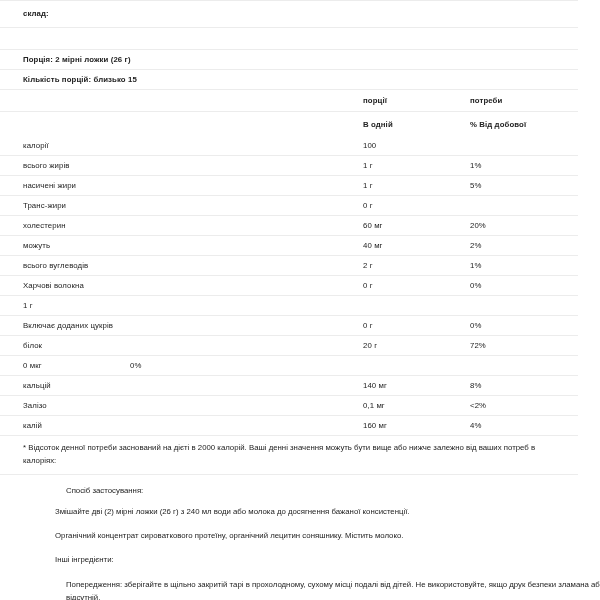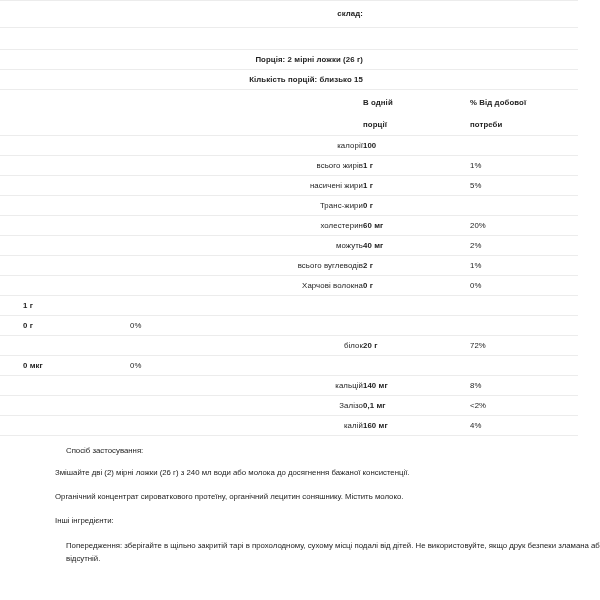--- a/index.html
+++ b/index.html
@@ -41,26 +41,25 @@
 
   .r-h20 { height: 20px; }
   .r-h28 { height: 28px; }
 
   
   .cell-label {
     width: 340px;
     flex: none;
     font-weight: 400;
     letter-spacing: .1px;
-    text-align: right;
   }
   .cell-value {
     width: 107px;
     flex: none;
-    font-weight: 700;
+    font-weight: 400;
     letter-spacing: .1px;
   }
   .cell-pct {
     flex: 1 1 auto;
     font-weight: 400;
     letter-spacing: .1px;
   }
 
   .strong {
     font-weight: 700;
@@ -133,32 +132,32 @@
   <div class="spacer sp-h22"></div>
 
   <div class="row r-h20">
     <span class="cell-label strong">Порція: 2 мірні ложки (26 г)</span>
   </div>
 
   <div class="row r-h20">
     <span class="cell-label strong">Кількість порцій: близько 15</span>
   </div>
 
+  <div class="hdr-row second">
+    <span class="cell-label"></span>
+    <span class="cell-value strong">порції</span>
+    <span class="cell-pct strong">потреби</span>
+  </div>
+
   <div class="hdr-row">
     <span class="cell-label"></span>
     <span class="cell-value strong">В одній</span>
     <span class="cell-pct strong">% Від добової</span>
   </div>
 
-  <div class="hdr-row second">
-    <span class="cell-label"></span>
-    <span class="cell-value strong">порції</span>
-    <span class="cell-pct strong">потреби</span>
-  </div>
-
   <div class="row r-h20">
     <span class="cell-label">калорії</span>
     <span class="cell-value">100</span>
     <span class="cell-pct"></span>
   </div>
   <div class="row r-h20">
     <span class="cell-label">всього жирів</span>
     <span class="cell-value">1 г</span>
     <span class="cell-pct">1%</span>
   </div>
@@ -190,20 +189,21 @@
   <div class="row r-h20">
     <span class="cell-label">Харчові волокна</span>
     <span class="cell-value">0 г</span>
     <span class="cell-pct">0%</span>
   </div>
   <div class="row r-h20">
     <span class="cell-value">1 г</span>
     <span class="cell-pct"></span>
   </div>
   <div class="row r-h20">
+    <span class="cell-label">Включає доданих цукрів</span>
     <span class="cell-value">0 г</span>
     <span class="cell-pct">0%</span>
   </div>
   <div class="row r-h20">
     <span class="cell-label">білок</span>
     <span class="cell-value">20 г</span>
     <span class="cell-pct">72%</span>
   </div>
   <div class="row r-h20">
     <span class="cell-value">0 мкг</span>
@@ -218,20 +218,21 @@
     <span class="cell-label">Залізо</span>
     <span class="cell-value">0,1 мг</span>
     <span class="cell-pct">&lt;2%</span>
   </div>
   <div class="row r-h20">
     <span class="cell-label">калій</span>
     <span class="cell-value">160 мг</span>
     <span class="cell-pct">4%</span>
   </div>
 
+  <div class="footnote">* Відсоток денної потреби заснований на дієті в 2000 калорій. Ваші денні значення можуть бути вище або нижче залежно від ваших потреб в калоріях:</div>
 
   <div class="text-row t-h25" style="padding-top:6px;">
     <span>Спосіб застосування:</span>
   </div>
   <div class="text-row t-h24">
     <span>Змішайте дві (2) мірні ложки (26 г) з 240 мл води або молока до досягнення бажаної консистенції.</span>
   </div>
 
   <div class="text-row t-h24">
     <span>Органічний концентрат сироваткового протеїну, органічний лецитин соняшнику. Містить молоко.</span>

